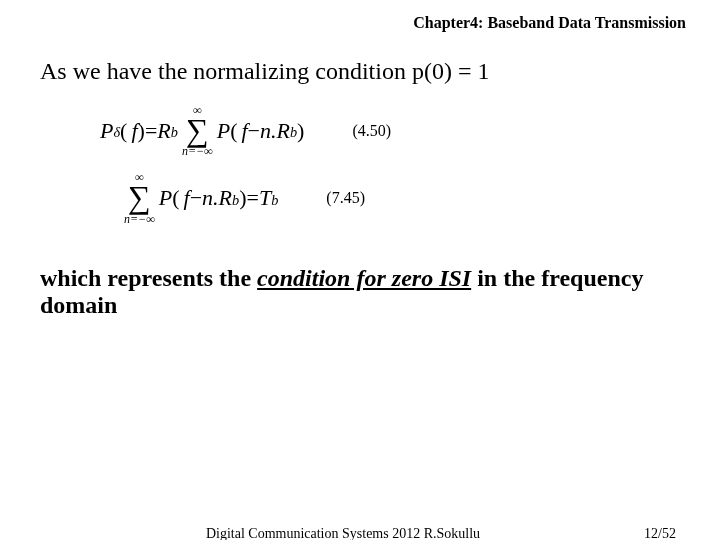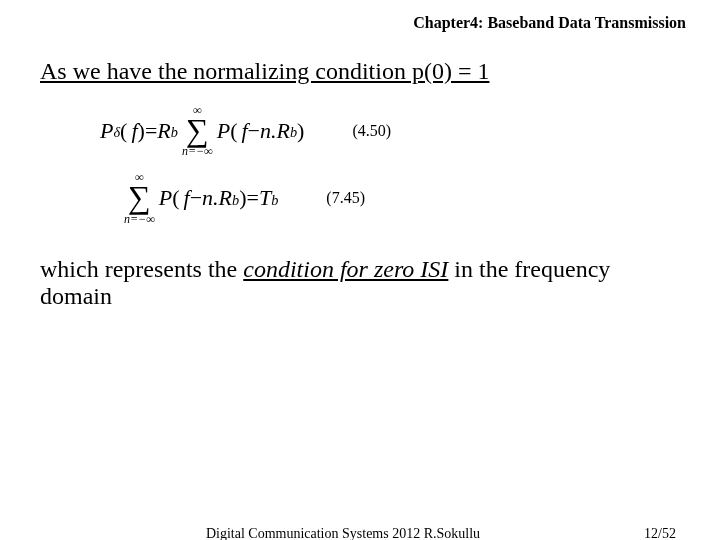--- a/index.html
+++ b/index.html
@@ -28,21 +28,20 @@
   .body {
     position: absolute;
     top: 56px;
     left: 40px;
     right: 30px;
   }
   .para {
     font-size: 24px;
     line-height: 1.25;
     margin: 0 0 6px 0;
-    text-decoration: underline;
   }
   .indent {
     padding-left: 24px;
   }
   .eq-row {
     display: flex;
     align-items: center;
     margin: 18px 0 12px 0;
   }
   .eq-label {
@@ -104,21 +103,22 @@
   .sub {
     font-size: 0.65em;
     vertical-align: sub;
     font-style: italic;
     position: relative;
     top: 2px;
   }
   .space { display:inline-block; width:4px; }
   .conclusion {
     font-size: 24px;
-    margin-top: 31px;
+    margin-top: 40px;
+    font-weight: bold;
   }
   .conclusion .em {
     font-style: italic;
     text-decoration: underline;
   }
 </style>
 </head>
 <body>
 
 <div class="slide">

